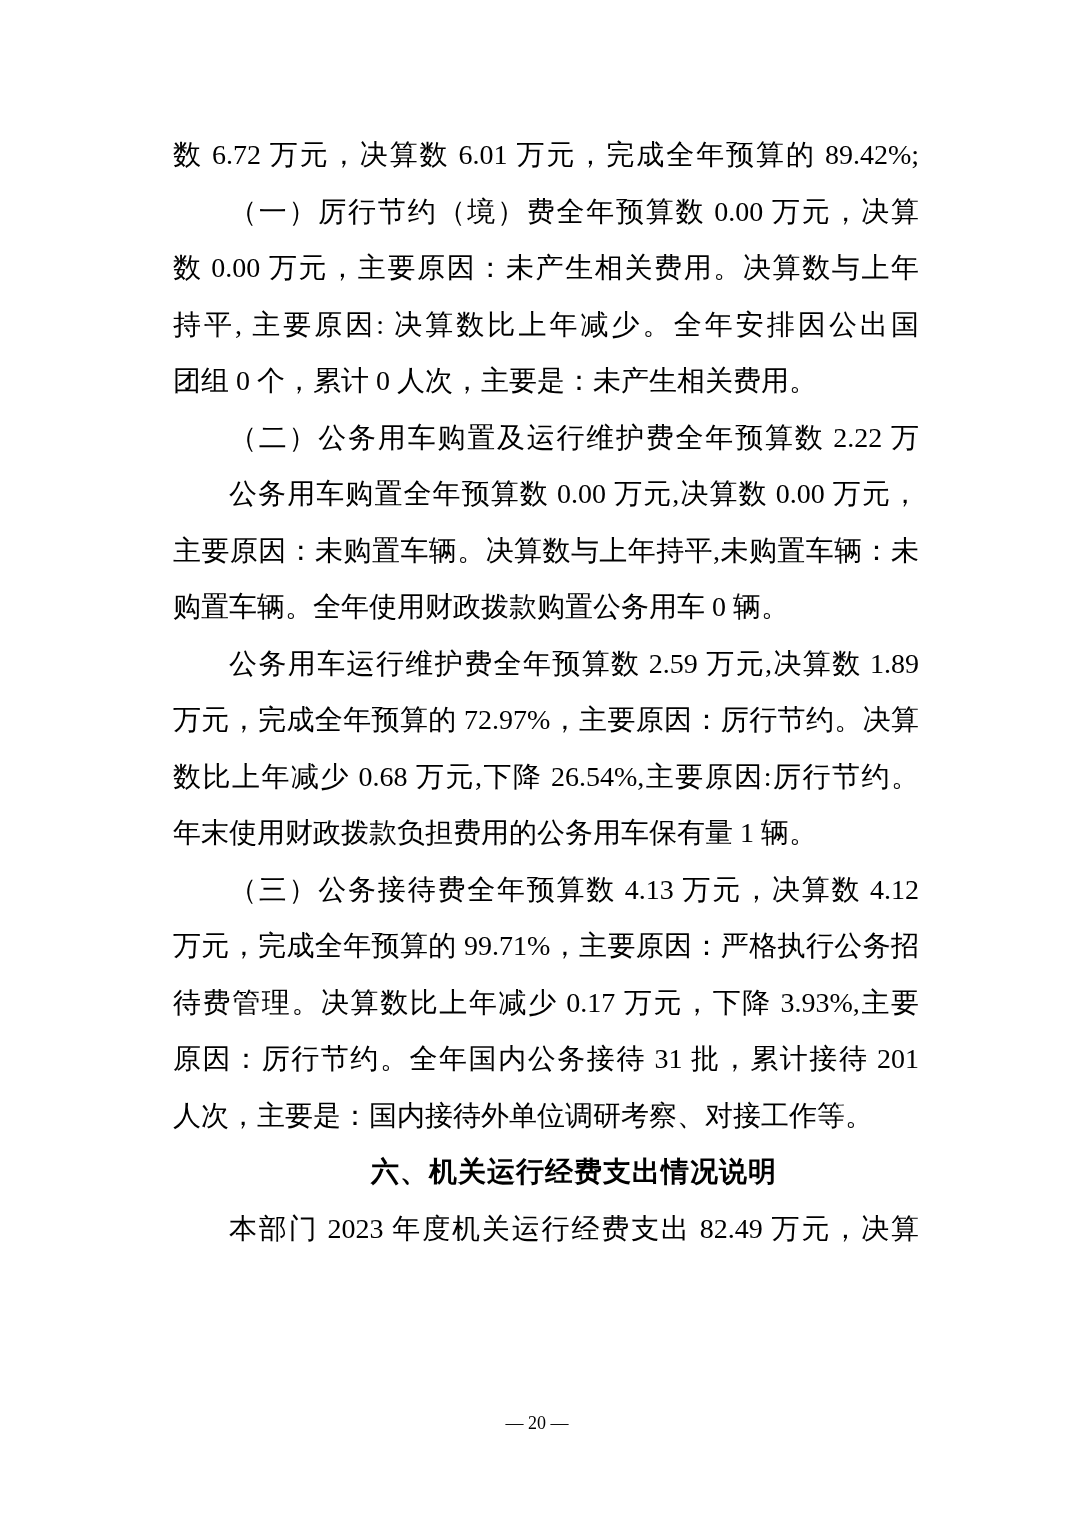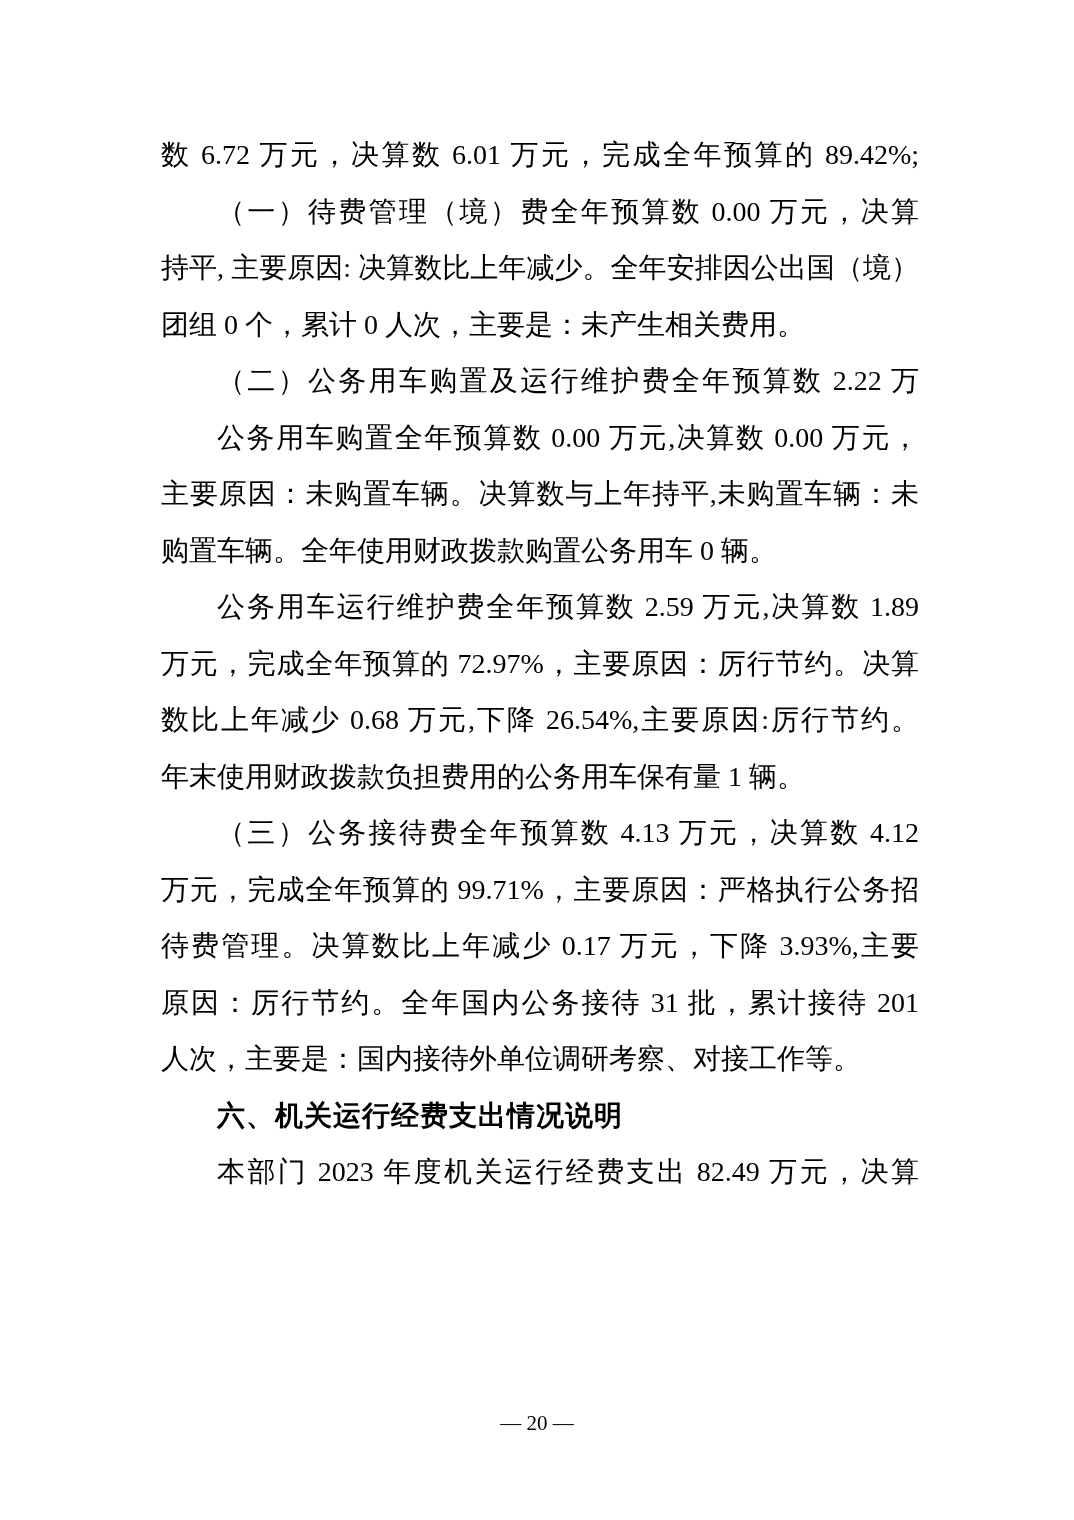--- a/index.html
+++ b/index.html
@@ -21,52 +21,55 @@
     top: 127px;
     width: 758px;
   }
   .line {
     height: 56.5px;
     line-height: 56.5px;
     font-family: "Liberation Serif", "DejaVu Serif", serif;
     font-size: 28px;
     white-space: pre-wrap;
     overflow: hidden;
+    margin-left: 12px;
   }
   .j {
     text-align: justify;
     text-align-last: justify;
     text-justify: inter-ideograph;
   }
   .ind {
     text-indent: 56px;
+    text-align: center;
   }
   .heading {
     font-family: "Liberation Sans", "DejaVu Sans", sans-serif;
     font-weight: 700;
     letter-spacing: 1px;
   }
   .footer {
     position: absolute;
     left: 0;
     right: 0;
     top: 1408px;
     text-align: center;
     font-family: "Liberation Serif", "DejaVu Serif", serif;
-    font-size: 21px;
+    font-size: 18px;
     line-height: 30px;
   }
 </style>
 </head>
 <body>
 
 <div class="page">
   <div class="content">
     <div class="line j">数 6.72 万元，决算数 6.01 万元，完成全年预算的 89.42%;</div>
-    <div class="line j ind">（一）待费管理（境）费全年预算数 0.00 万元，决算</div>
+    <div class="line j ind">（一）厉行节约（境）费全年预算数 0.00 万元，决算</div>
+    <div class="line j">数 0.00 万元，主要原因：未产生相关费用。决算数与上年</div>
     <div class="line j">持平, 主要原因: 决算数比上年减少。全年安排因公出国（境）</div>
     <div class="line">团组 0 个，累计 0 人次，主要是：未产生相关费用。</div>
     <div class="line j ind">（二）公务用车购置及运行维护费全年预算数 2.22 万</div>
     <div class="line j ind">公务用车购置全年预算数 0.00 万元,决算数 0.00 万元，</div>
     <div class="line j">主要原因：未购置车辆。决算数与上年持平,未购置车辆：未</div>
     <div class="line">购置车辆。全年使用财政拨款购置公务用车 0 辆。</div>
     <div class="line j ind">公务用车运行维护费全年预算数 2.59 万元,决算数 1.89</div>
     <div class="line j">万元，完成全年预算的 72.97%，主要原因：厉行节约。决算</div>
     <div class="line j">数比上年减少 0.68 万元,下降 26.54%,主要原因:厉行节约。</div>
     <div class="line">年末使用财政拨款负担费用的公务用车保有量 1 辆。</div>

